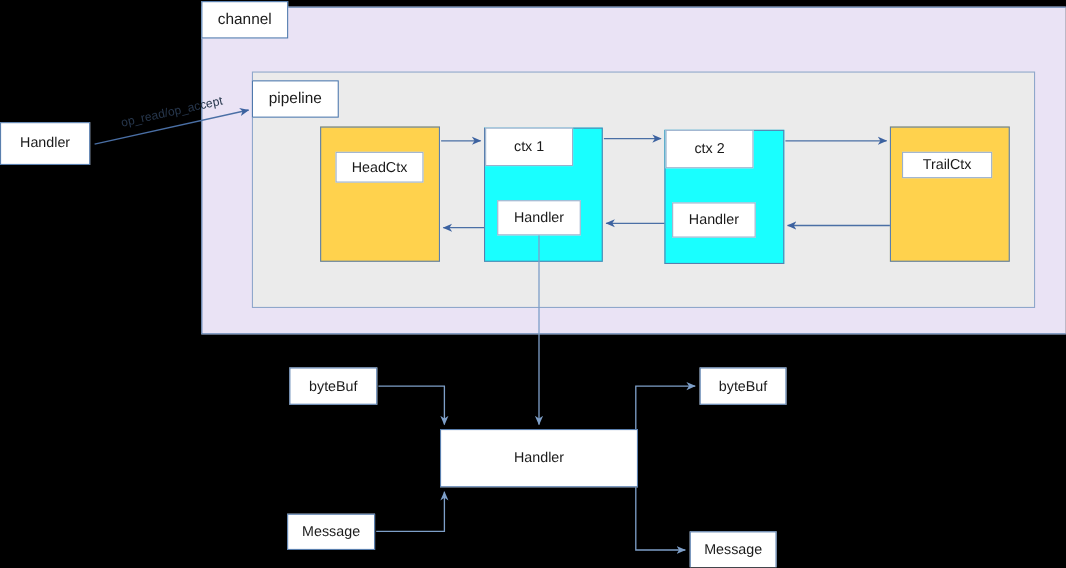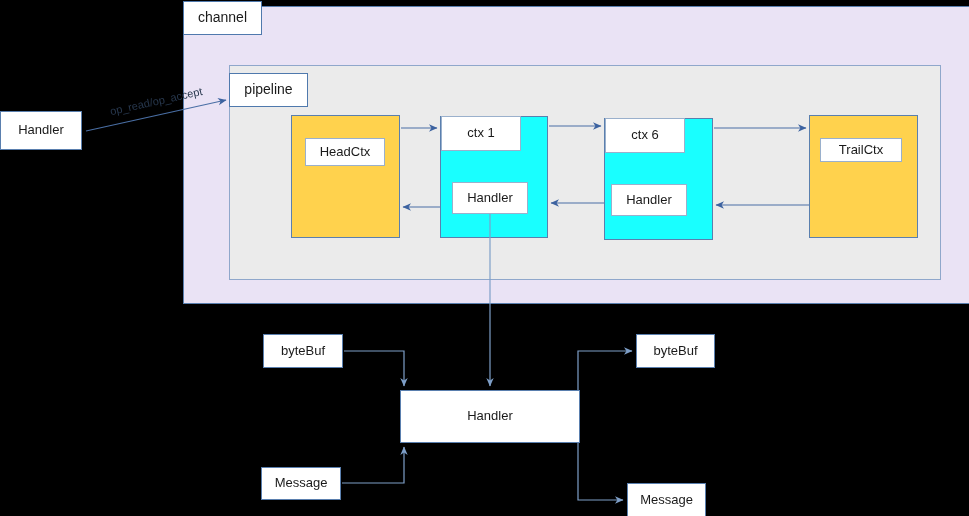--- a/index.html
+++ b/index.html
@@ -99,21 +99,21 @@
   <div class="box node" style="left:0px; top:111px; width:82px; height:39px; font-size:13px;">Handler</div>
 
   <div class="box ctx-yellow" style="left:291px; top:115px; width:109px; height:123px;"></div>
   <div class="box inner-white" style="left:305px; top:138px; width:80px; height:28px;">HeadCtx</div>
 
   <div class="box ctx-cyan" style="left:440px; top:116px; width:108px; height:122px;"></div>
   <div class="box inner-white" style="left:441px; top:116px; width:80px; height:35px;">ctx 1</div>
   <div class="box inner-white" style="left:452px; top:182px; width:76px; height:32px;">Handler</div>
 
   <div class="box ctx-cyan" style="left:604px; top:118px; width:109px; height:122px;"></div>
-  <div class="box inner-white" style="left:605px; top:118px; width:80px; height:35px;">ctx 6</div>
+  <div class="box inner-white" style="left:605px; top:118px; width:80px; height:35px;">ctx 2</div>
   <div class="box inner-white" style="left:611px; top:184px; width:76px; height:32px;">Handler</div>
 
   <div class="box ctx-yellow" style="left:809px; top:115px; width:109px; height:123px;"></div>
   <div class="box inner-white" style="left:820px; top:138px; width:82px; height:24px;">TrailCtx</div>
 
   <div class="box node" style="left:400px; top:390px; width:180px; height:53px;">Handler</div>
 
   <div class="box node" style="left:263px; top:334px; width:80px; height:34px;">byteBuf</div>
 
   <div class="box node" style="left:261px; top:467px; width:80px; height:33px;">Message</div>

